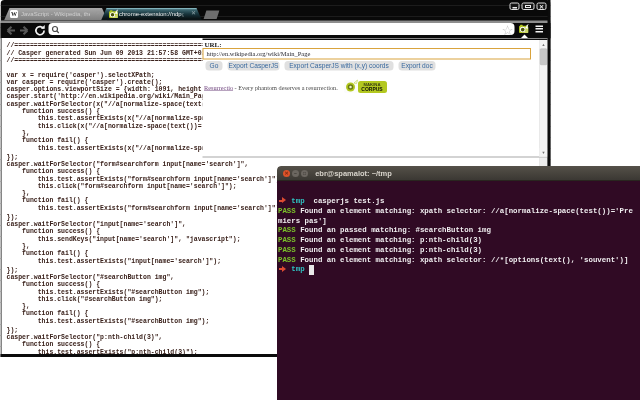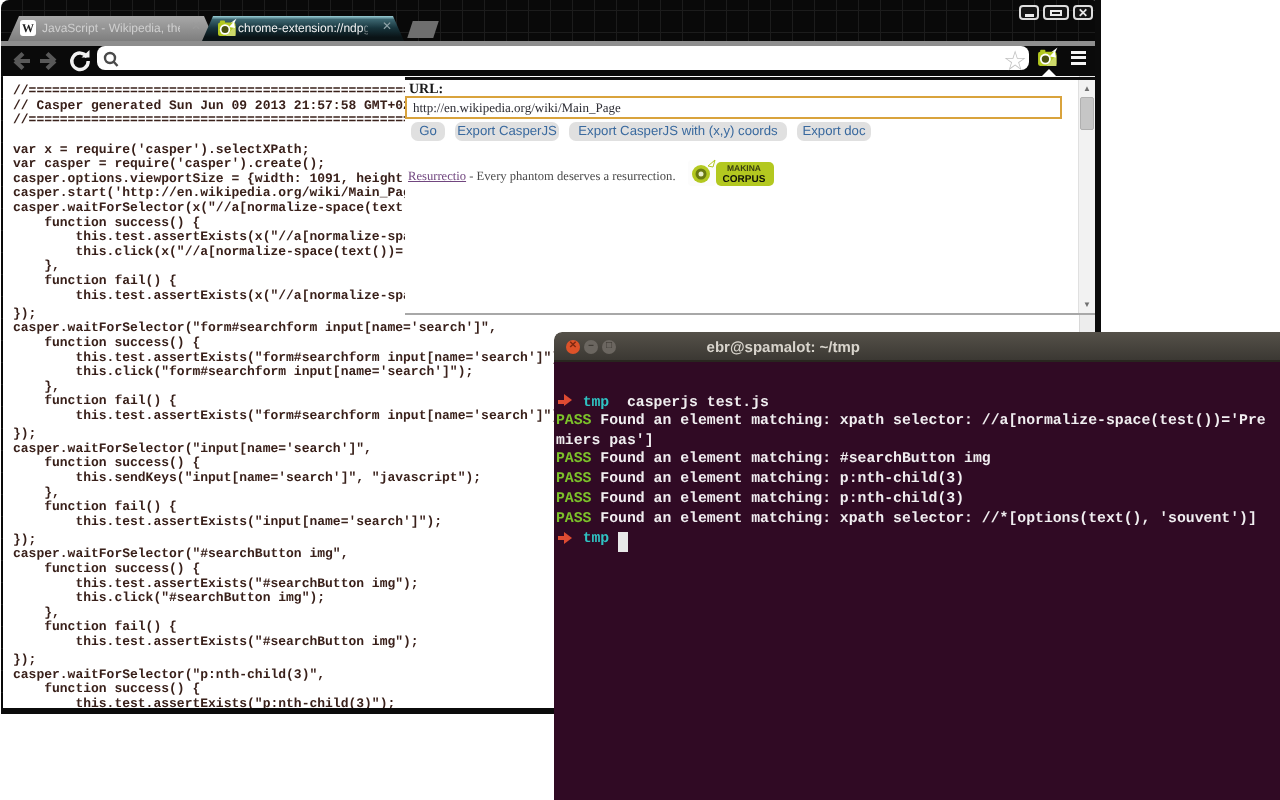--- a/index.html
+++ b/index.html
@@ -42,21 +42,21 @@
 .sbb{position:absolute;left:0;width:16px;height:17px;background:#f2f2f2;color:#707070;font:8px "Liberation Sans",sans-serif;text-align:center;line-height:17px}
 
 #mklogo{position:absolute;left:283px;top:78px;width:90px;height:30px}
 
 #rborder{left:1095px;top:0;width:6px;height:714px;background:#0b0b0b}
 #bborder{left:1px;top:708px;width:1100px;height:6px;background:#0b0b0b}
 
 #term{position:absolute;left:277px;top:166px;width:363px;height:234px;overflow:hidden;border-radius:4px 0 0 0}
 #tbar{position:absolute;left:0;top:0;width:100%;height:15px;background:linear-gradient(#555149,#3b3833);border-radius:4px 0 0 0;border-bottom:1px solid #29261f}
 .tc{position:absolute;top:4px;width:7px;height:7px;border-radius:50%;text-align:center;font:bold 5px/7px "Liberation Sans",sans-serif}
-#ttitle{position:absolute;left:0px;top:3px;width:153px;text-align:right;font:bold 7.5px "Liberation Sans",sans-serif;color:#d8d4cc;white-space:nowrap}
+#ttitle{position:absolute;left:0px;top:3px;width:153px;text-align:center;font:bold 7.5px "Liberation Sans",sans-serif;color:#d8d4cc;white-space:nowrap}
 #tbody{position:absolute;left:0;top:15px;width:100%;height:219px;background:#300a24}
 #tout{position:absolute;left:1px;top:31px;width:371px;font:bold 7.4px/9.75px "Liberation Mono",monospace}
 .tl{height:9.75px;position:relative;white-space:pre}
 .arr{display:inline-block;position:relative;width:4.45px;height:7px;vertical-align:-1px}.arr:before{content:"";position:absolute;left:0.5px;top:2.6px;width:4.4px;height:2px;background:#dd4b32}.arr:after{content:"";position:absolute;left:4.4px;top:0.4px;border-left:4.2px solid #dd4b32;border-top:3.2px solid transparent;border-bottom:3.2px solid transparent}.cyan{color:#2fc2c2}.wh{color:#f0eef0}.grn{color:#7cc22a}
 .gbar{position:absolute;left:0;top:0;width:362px;height:9.75px;background:#4e9a06}
 .cur{display:inline-block;width:4.45px;background:#e8e8e8}
 </style></head><body>
 <div id="stage">
  <div class="abs" id="win"></div>
  <div class="abs" id="tab1">
@@ -195,19 +195,19 @@
    <div class="tc" style="left:6px;background:#dd5229;color:#7e2810">✕</div>
    <div class="tc" style="left:15px;background:#6b6660;color:#36322c">–</div>
    <div class="tc" style="left:24px;background:#6b6660;color:#36322c">□</div>
    <div id="ttitle">ebr@spamalot: ~/tmp</div>
  </div>
  <div id="tbody"></div>
 <div id="tout">
       <div class="tl"><span class="arr"></span>  <span class="cyan">tmp</span>  <span class="wh">casperjs test.js</span></div>
       <div class="tl"><span class="grn">PASS</span><span class="wh"> Found an element matching: xpath selector: //a[normalize-space(test())='Pre</span></div>
       <div class="tl"><span class="wh">miers pas']</span></div>
-      <div class="tl"><span class="grn">PASS</span><span class="wh"> Found an element matching: #searchButton img</span></div>
+      <div class="tl"><span class="grn">PASS</span><span class="wh"> Found an passed matching: #searchButton img</span></div>
       <div class="tl"><span class="grn">PASS</span><span class="wh"> Found an element matching: p:nth-child(3)</span></div>
       <div class="tl"><span class="grn">PASS</span><span class="wh"> Found an element matching: p:nth-child(3)</span></div>
       <div class="tl"><span class="grn">PASS</span><span class="wh"> Found an element matching: xpath selector: //*[options(text(), 'souvent')]</span></div>
       <div class="tl"><span class="arr"></span>  <span class="cyan">tmp</span> <span class="cur">&nbsp;</span></div>
     </div>
 </div>
 
 </body></html>

